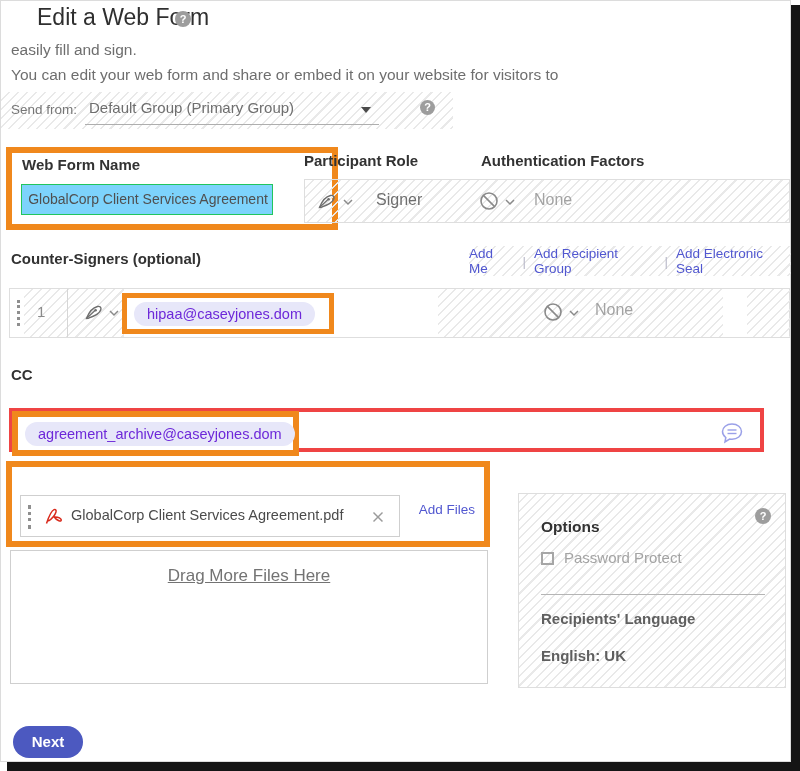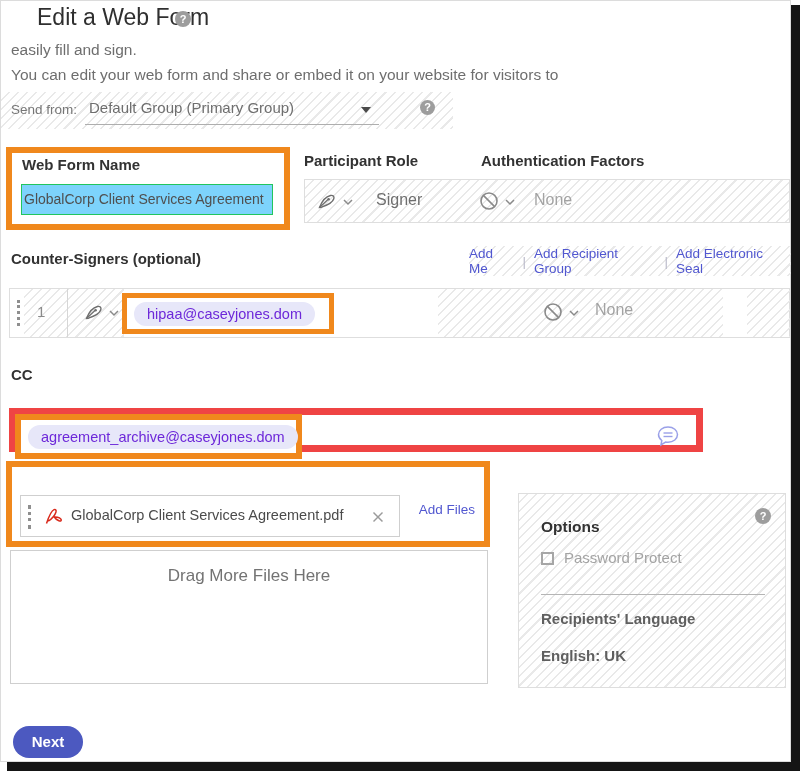--- a/index.html
+++ b/index.html
@@ -16,50 +16,50 @@
   .desc { position:absolute; left:10px; top:36px; font-size:15.5px; color:#6e6e6e; line-height:25px; }
 
   .sendfrom { position:absolute; left:0; top:91px; width:452px; height:37px; }
   .sendfrom .lbl { position:absolute; left:10px; top:10px; font-size:13.5px; color:#767676; }
   .sendfrom .val { position:absolute; left:88px; top:7px; font-size:15px; color:#6e6e6e; }
   .sendfrom .caret { position:absolute; left:360px; top:15px; width:0; height:0; border-left:5px solid transparent; border-right:5px solid transparent; border-top:6px solid #4a4a4a; }
   .sendfrom .underline { position:absolute; left:84px; top:32px; width:294px; height:1px; background:#aeaeae; }
 
   .orange-box { border:6px solid #f0881c; background:#fff; }
 
-  .wfn { position:absolute; left:5px; top:146px; width:284px; height:83px; }
+  .wfn { position:absolute; left:5px; top:146px; width:332px; height:83px;text-align:center; }
   .wfn .lbl { position:absolute; left:10px; top:3px; font-size:15px; font-weight:bold; color:#323232; }
   .wfn .input { position:absolute; left:9px; top:31px; width:252px; height:31px; border:1px solid #22c55e; font-size:14px; color:#4f4f4f; line-height:29px; padding-left:2px; background:#7dd3fc; }
 
   .sec-label { position:absolute; font-size:15px; font-weight:bold; color:#323232; }
 
   .rolerow { position:absolute; left:303px; top:178px; width:486px; height:44px; border:1px solid #dedede; }
   .rolerow .txt { position:absolute; top:11px; font-size:16px; }
 
   .links-strip { position:absolute; left:468px; top:245px; width:322px; height:30px; display:flex; align-items:center; justify-content:center; gap:8px; }
   .link { font-size:13.5px; color:#5157d0; cursor:pointer; }
   .link-sep { color:#b9b9c9; font-size:13.5px; }
 
   .signerrow { position:absolute; left:8px; top:287px; width:781px; height:50px; border:1px solid #dedede; background:#fff; }
   .dots { position:absolute; width:0; border-left:3px dotted #8f8f8f; }
   .vdivider { position:absolute; left:57px; top:0; width:1px; height:48px; background:#d6d6d6; }
   .chip { display:inline-block; background:#e7e7f9; border-radius:14px; padding:4px 13px; font-size:14.5px; color:#6d28d9; white-space:nowrap; }
 
-  .ccrow { position:absolute; left:8px; top:407px; width:694px; height:44px; border:7px solid #ef4444; background:#fff; }
+  .ccrow { position:absolute; left:8px; top:407px; width:755px; height:44px; border:4px solid #ef4444; background:#fff; }
   .ccrow .obox { position:absolute; left:-1px; top:-1px; width:287px; height:45px; display:flex; align-items:center; padding-left:7px; }
 
   .filesbox { position:absolute; left:5px; top:460px; width:484px; height:86px; }
   .filesbox .hdr { position:absolute; left:0; top:0; width:100%; padding:3px 9px 0 9px; display:flex; justify-content:space-between;margin-top:32px; }
   .filesbox .hlbl { font-size:15px; font-weight:bold; color:#323232; }
   .filesbox .ast { font-size:13px; color:#9b9b9b; vertical-align:top; font-weight:normal; }
   .filerow { position:absolute; left:8px; top:28px; width:380px; height:42px; border:1px solid #cfcfcf; background:#fff; }
   .filename { position:absolute; left:50px; top:11px; font-size:14.5px; color:#4b4b4b; }
 
   .dropzone { position:absolute; left:9px; top:549px; width:478px; height:134px; border:1px solid #cfcfcf; }
-  .dropzone .txt { position:absolute; left:0; top:15px; width:100%; text-align:center; font-size:17px; color:#737373; }
+  .dropzone .txt { position:absolute; left:0; top:15px; width:100%; text-align:center; font-size:17px; color:#737373;text-decoration:underline; }
 
   .options { position:absolute; left:517px; top:492px; width:268px; height:195px; border:1px solid #dedede; }
   .options .hlbl { position:absolute; left:22px; top:24px; font-size:15.5px; font-weight:bold; color:#323232; }
   .options .cb { position:absolute; left:22px; top:58px; width:13px; height:13px; border:2px solid #a6a6a6; background:transparent; }
   .options .cblbl { position:absolute; left:45px; top:55px; font-size:15px; color:#a3a3a3; }
   .options .divider { position:absolute; left:22px; top:100px; width:224px; height:1px; background:#b5b5b5; }
   .options .opttxt { position:absolute; left:22px; font-size:15px; color:#5f5f5f;font-weight:bold; }
 
   .next-btn { position:absolute; left:12px; top:725px; width:70px; height:32px; border-radius:16px; background:#4c59c0; color:#fff; font-size:15px; font-weight:bold; text-align:center; line-height:32px; cursor:pointer; }
 

